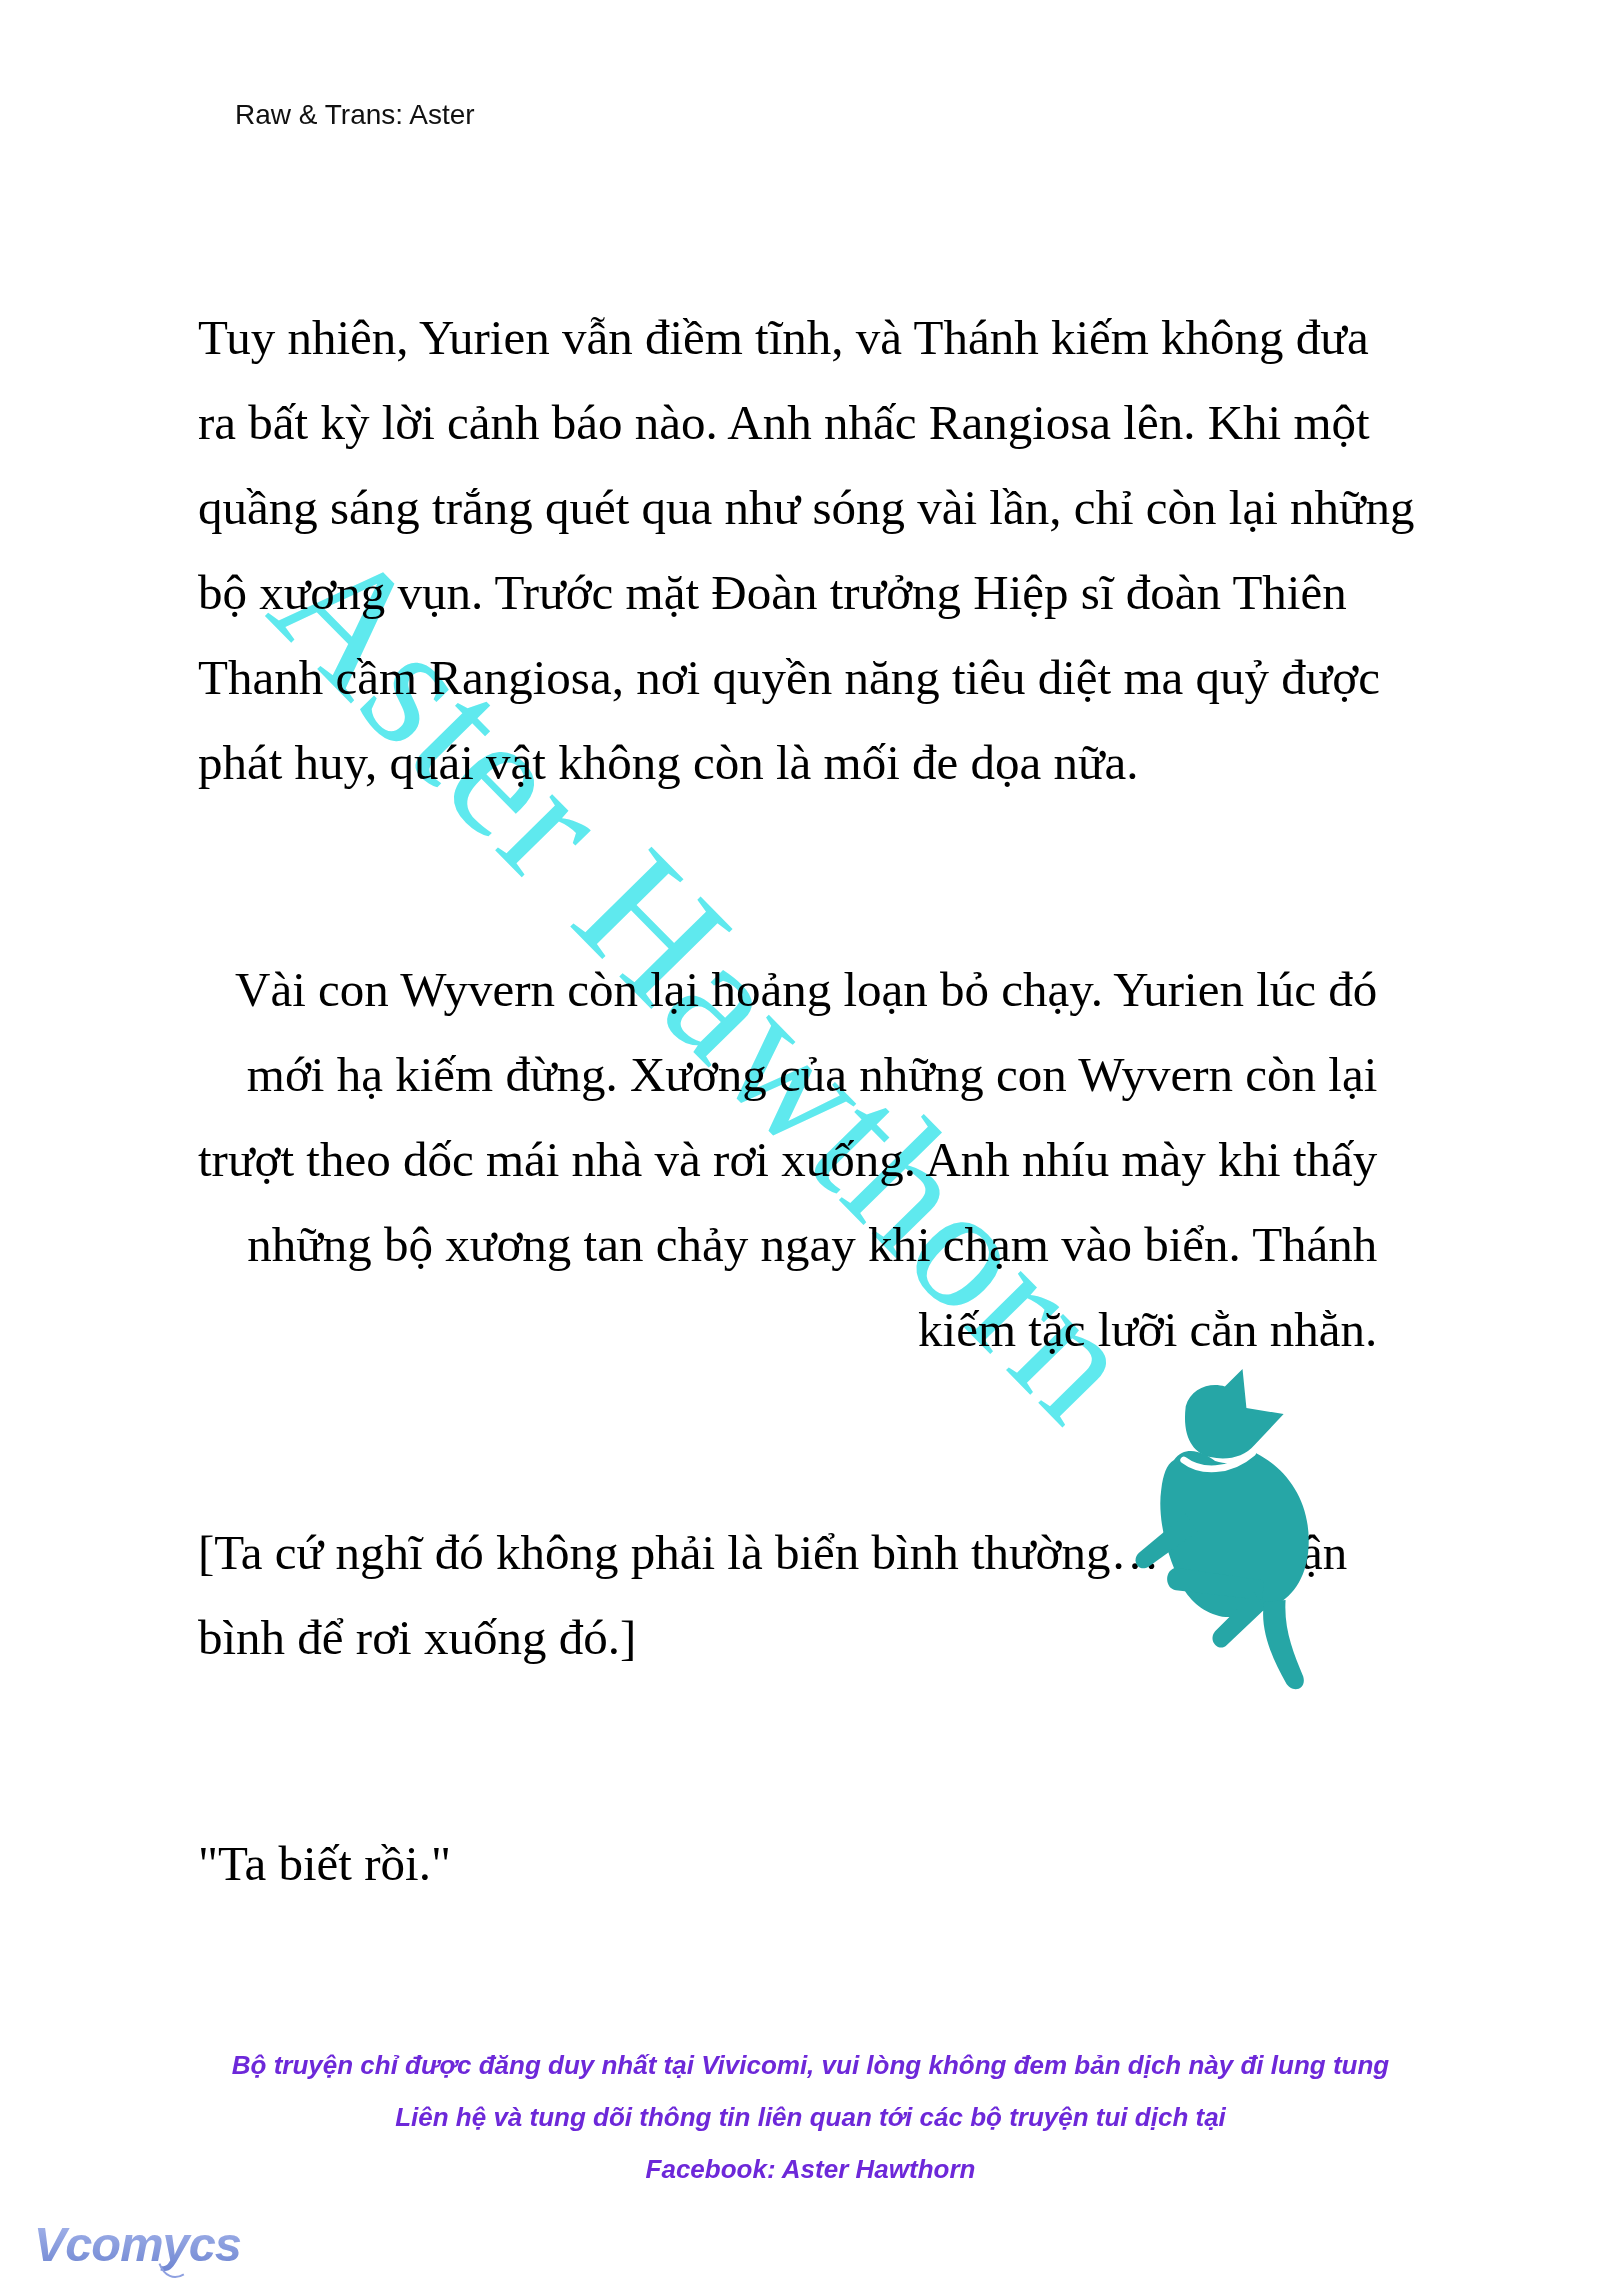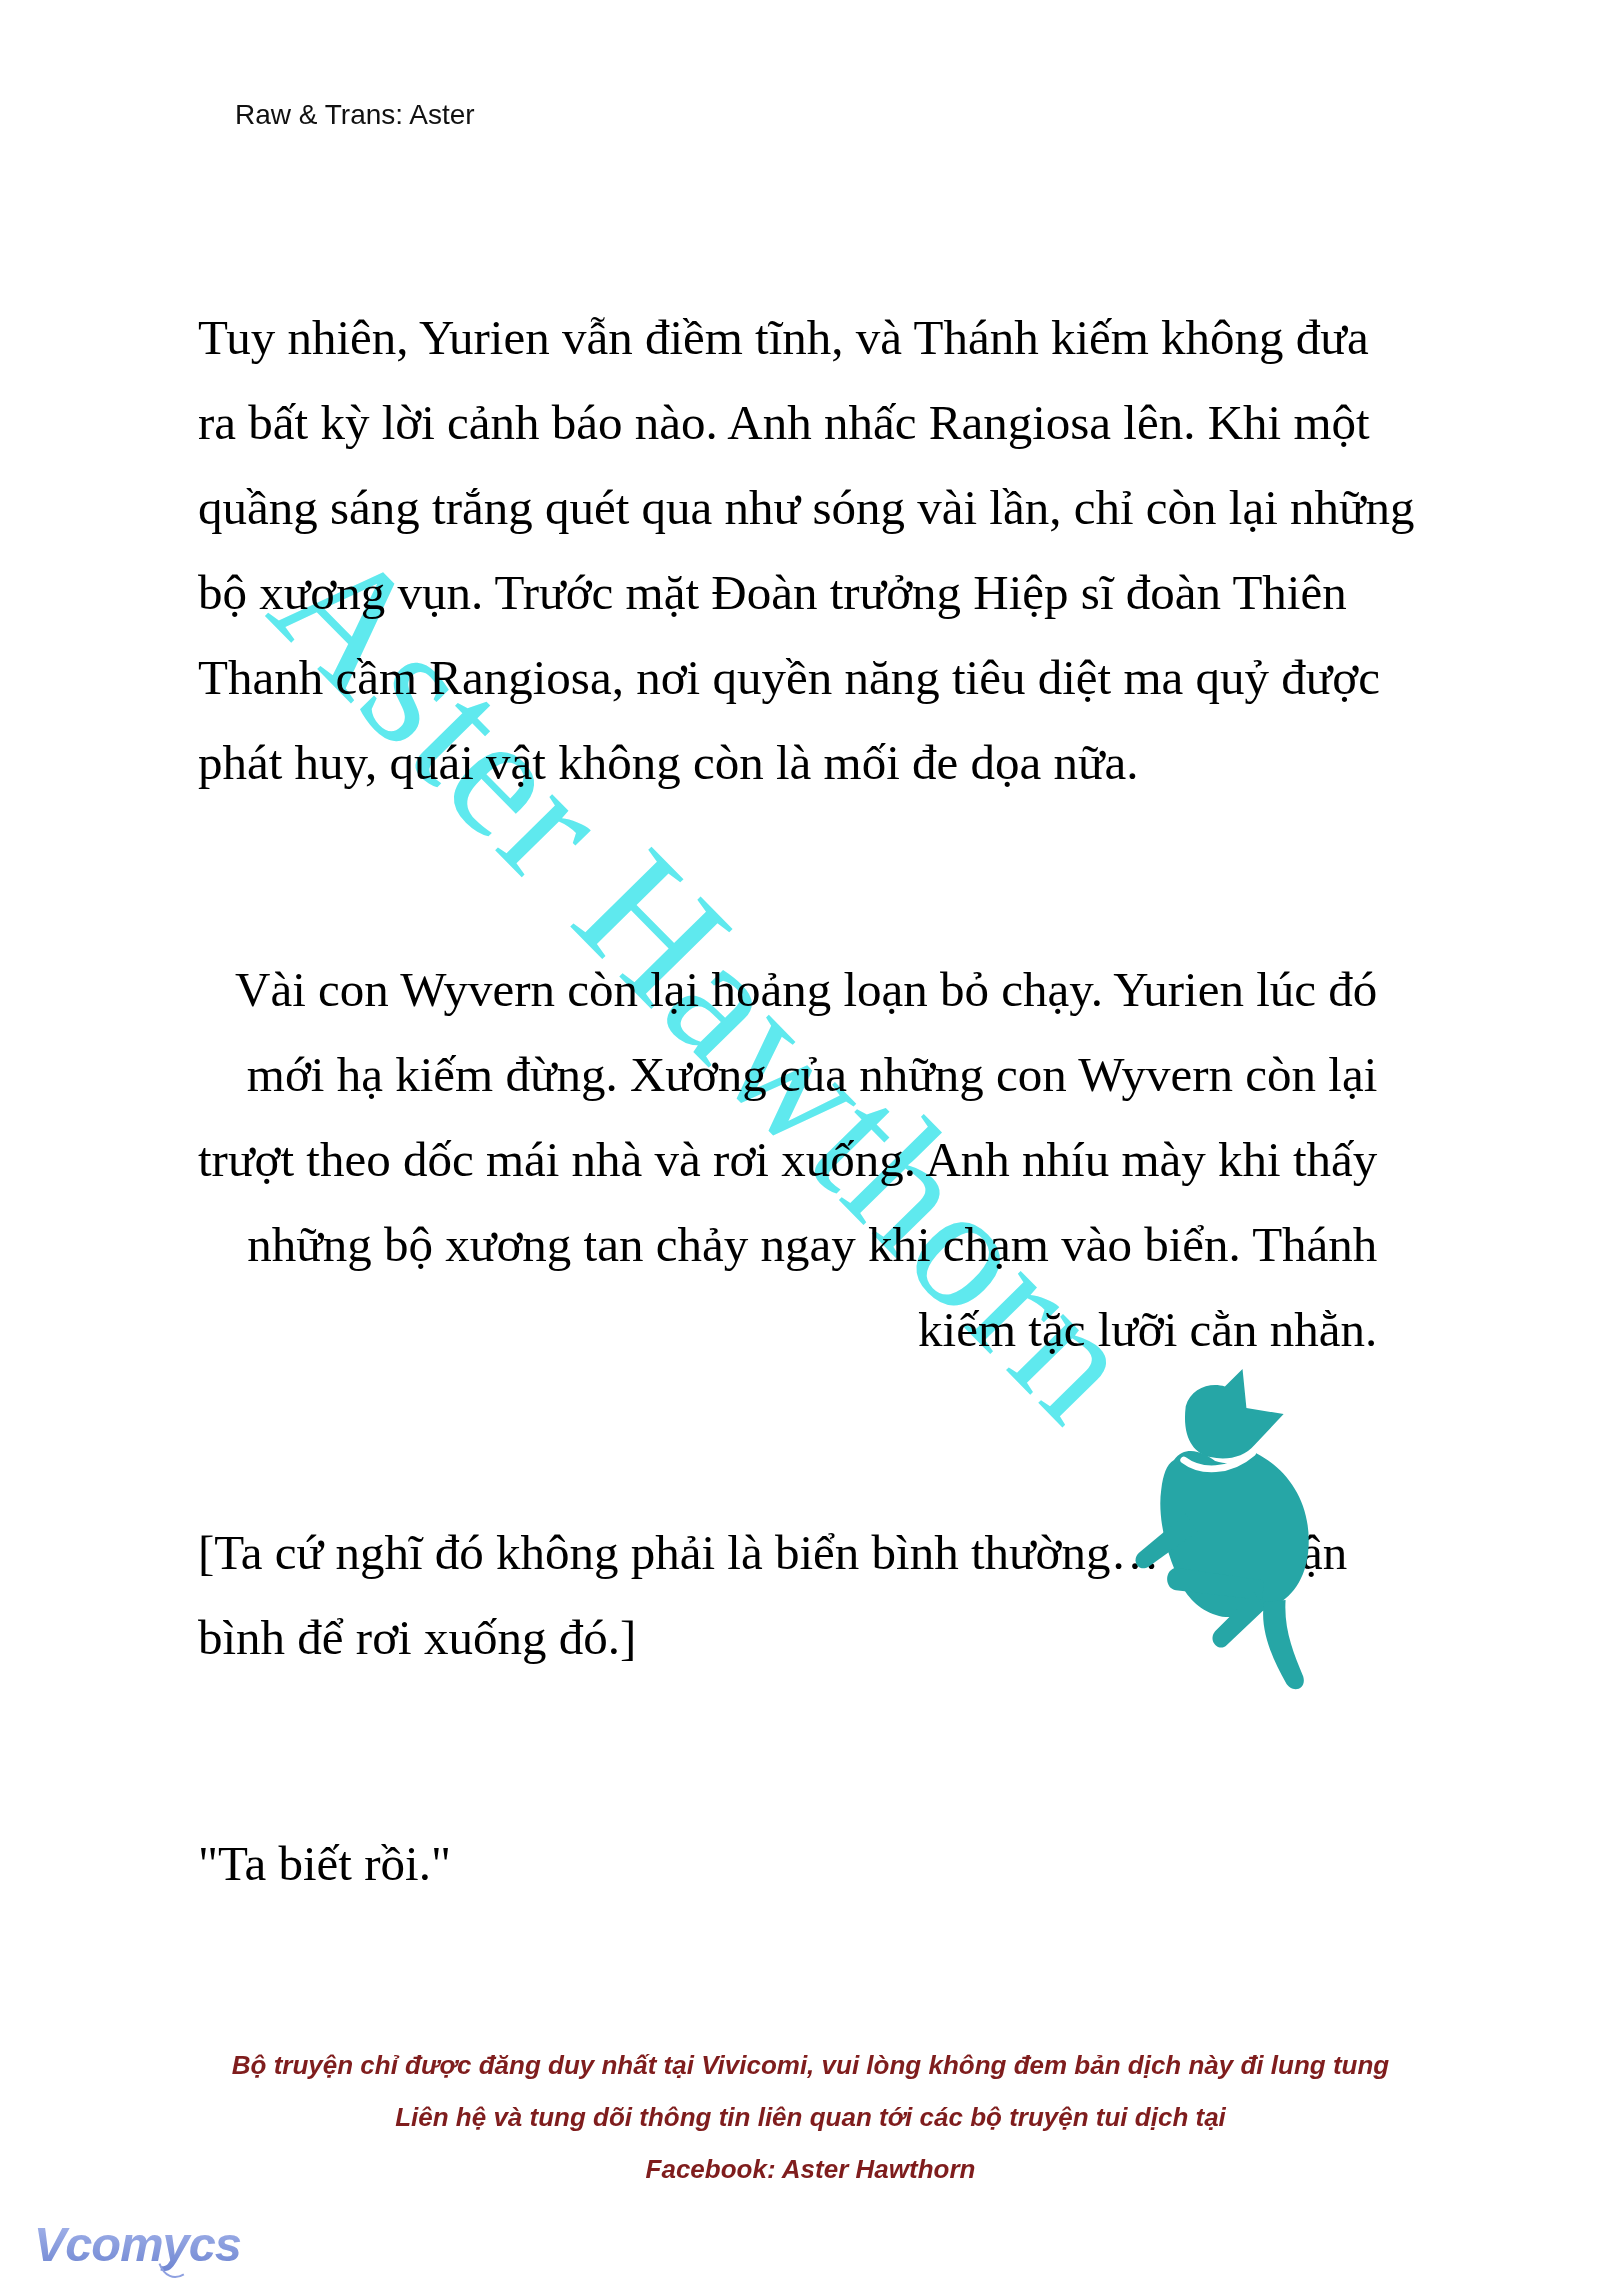--- a/index.html
+++ b/index.html
@@ -19,21 +19,21 @@
     position: absolute; left: 198px; width: 1274px;
     font-family: "Liberation Serif", serif; font-size: 49px; color: #000;
     z-index: 2;
   }
   .line { height: 85px; line-height: 85px; white-space: nowrap; }
   .para { position: absolute; left: 0; }
   .cat { position: absolute; left: 1117px; top: 1367px; width: 206px; height: 328px; z-index: 3; }
   .footer {
     position: absolute; left: 0; width: 1621px; z-index: 2;
     font-family: "Liberation Sans", sans-serif; font-weight: bold; font-style: italic;
-    font-size: 26px; color: #7f1d1d; text-align: center;
+    font-size: 26px; color: #6d28d9; text-align: center;
   }
   .footer div { height: 52px; line-height: 52px; white-space: nowrap; }
   .logo { position: absolute; left: 27.4px; top: 2210px; width: 221px; height: 78px; }
 </style>
 </head>
 <body>
 
 <div class="header">Raw &amp; Trans: Aster</div>
 
 <div class="watermark">Aster Hawthorn</div>

